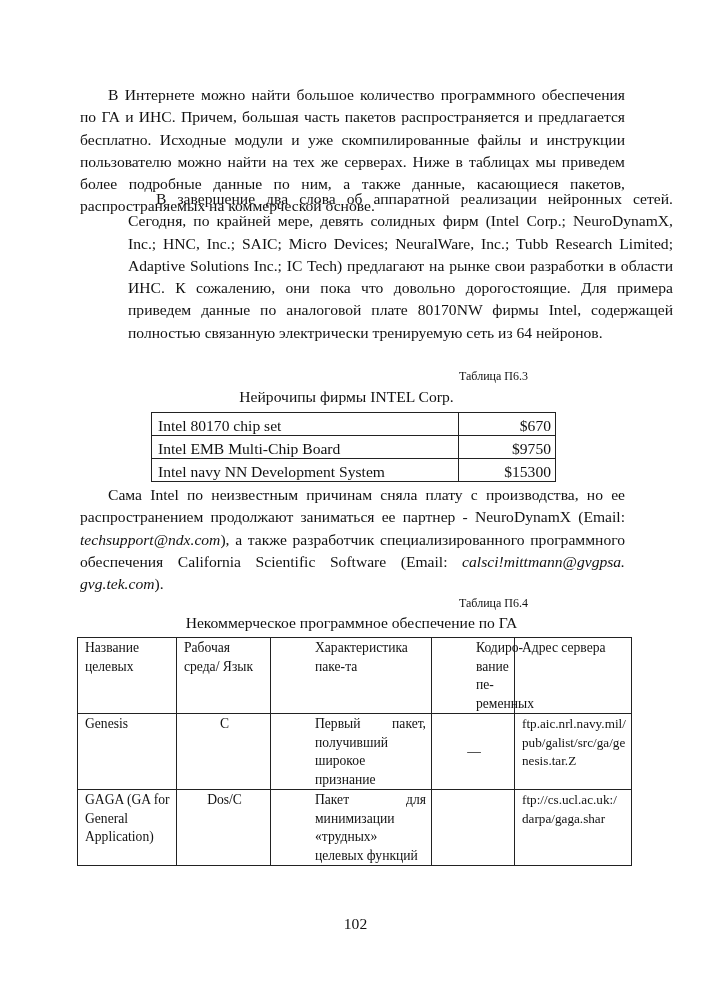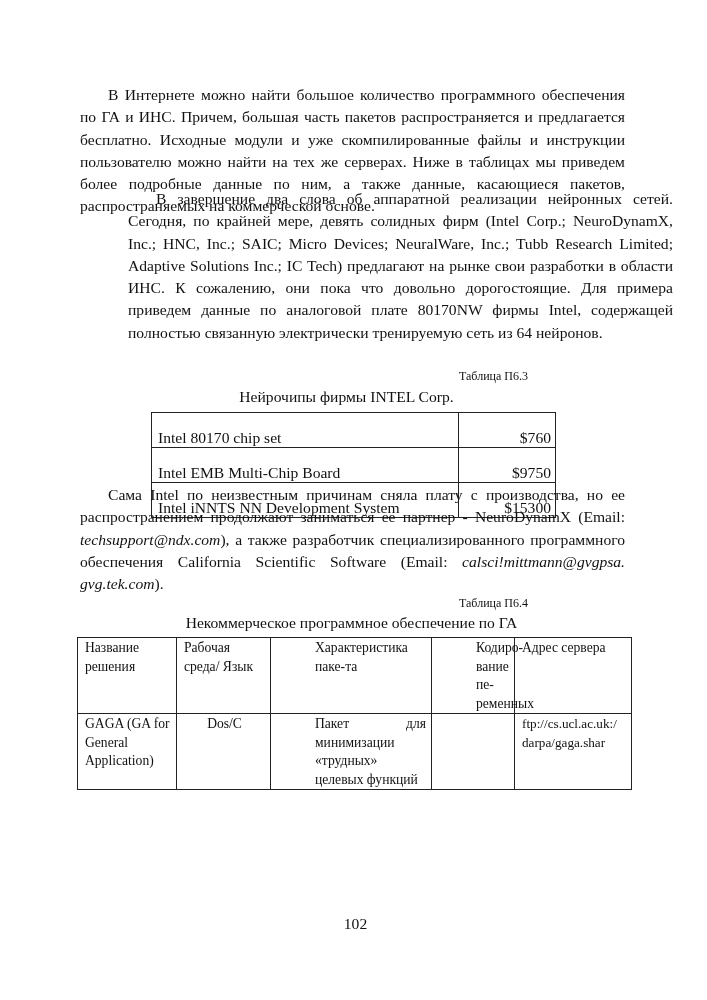--- a/index.html
+++ b/index.html
@@ -61,21 +61,21 @@
       position: absolute;
       left: 151px;
       top: 412px;
       width: 405px;
       border-collapse: collapse;
       font-size: 15.6px;
     }
     .intel-table td {
       border: 1.4px solid #222;
       height: 19px;
-      padding: 15px 4px 0 6px;
+      padding: 3px 4px 0 6px;
       line-height: 19px;
       white-space: nowrap;
     }
     .intel-table td.name { width: 296px; }
     .intel-table td.price { text-align: right; }
 
     
     .ga-table {
       position: absolute;
       left: 77px;
@@ -126,56 +126,63 @@
 
   <p class="para" id="p2">В завершение два слова об аппаратной реализации нейронных сетей. Сегодня, по крайней мере, девять солидных фирм (Intel Corp.; NeuroDynamX, Inc.; HNC, Inc.; SAIC; Micro Devices; NeuralWare, Inc.; Tubb Research Limited; Adaptive Solutions Inc.; IC Tech) предлагают на рынке свои разработки в области ИНС. К сожалению, они пока что довольно дорогостоящие. Для примера приведем данные по аналоговой плате 80170NW фирмы Intel, содержащей полностью связанную электрически тренируемую сеть из 64 нейронов.</p>
 
   <p class="table-label" id="t3-label">Таблица П6.3</p>
   <p class="table-caption" id="t3-caption">Нейрочипы фирмы INTEL Corp.</p>
 
   <table class="intel-table">
     <tbody>
       <tr>
         <td class="name">Intel 80170 chip set</td>
-        <td class="price">$760</td>
+        <td class="price">$670</td>
       </tr>
       <tr>
         <td class="name">Intel EMB Multi-Chip Board</td>
         <td class="price">$9750</td>
       </tr>
       <tr>
-        <td class="name">Intel iNNTS NN Development System</td>
+        <td class="name">Intel navy NN Development System</td>
         <td class="price">$15300</td>
       </tr>
     </tbody>
   </table>
 
   <p class="para" id="p3"><span>Сама Intel по неизвестным причинам сняла плату с производства, но ее распространением продолжают заниматься ее партнер - NeuroDynamX (Email: </span><em>techsupport@ndx.com</em><span>), а также разработчик специализированного программного обеспечения California Scientific Software (Email: </span><em>calsci!mittmann@gvgpsa. gvg.tek.com</em><span>).</span></p>
 
   <p class="table-label" id="t4-label">Таблица П6.4</p>
   <p class="table-caption" id="t4-caption">Некоммерческое программное обеспечение по ГА</p>
 
   <table class="ga-table">
     <colgroup>
       <col class="c1">
         <col class="c2">
         <col class="c3">
         <col class="c4">
         <col class="c5">
     </colgroup>
     <thead>
       <tr class="hdr">
-        <th>Название решения</th>
+        <th>Название целевых</th>
         <th>Рабочая среда/ Язык</th>
         <th class="just">Характеристика паке-та</th>
         <th class="just">Кодиро-вание пе-ременных</th>
         <th>Адрес сервера</th>
       </tr>
     </thead>
     <tbody>
+      <tr class="r1">
+        <td>Genesis</td>
+        <td class="center">C</td>
+        <td class="just">Первый пакет, получивший широкое признание</td>
+        <td class="dash-cell">—</td>
+        <td class="addr">ftp.aic.nrl.navy.mil/pub/galist/src/ga/genesis.tar.Z</td>
+      </tr>
       <tr class="r3">
         <td>GAGA (GA for General Application)</td>
         <td class="center">Dos/C</td>
         <td class="just">Пакет для минимизации «трудных» целевых функций</td>
         <td></td>
         <td class="addr">ftp://cs.ucl.ac.uk:/ darpa/gaga.shar</td>
       </tr>
     </tbody>
   </table>
 

